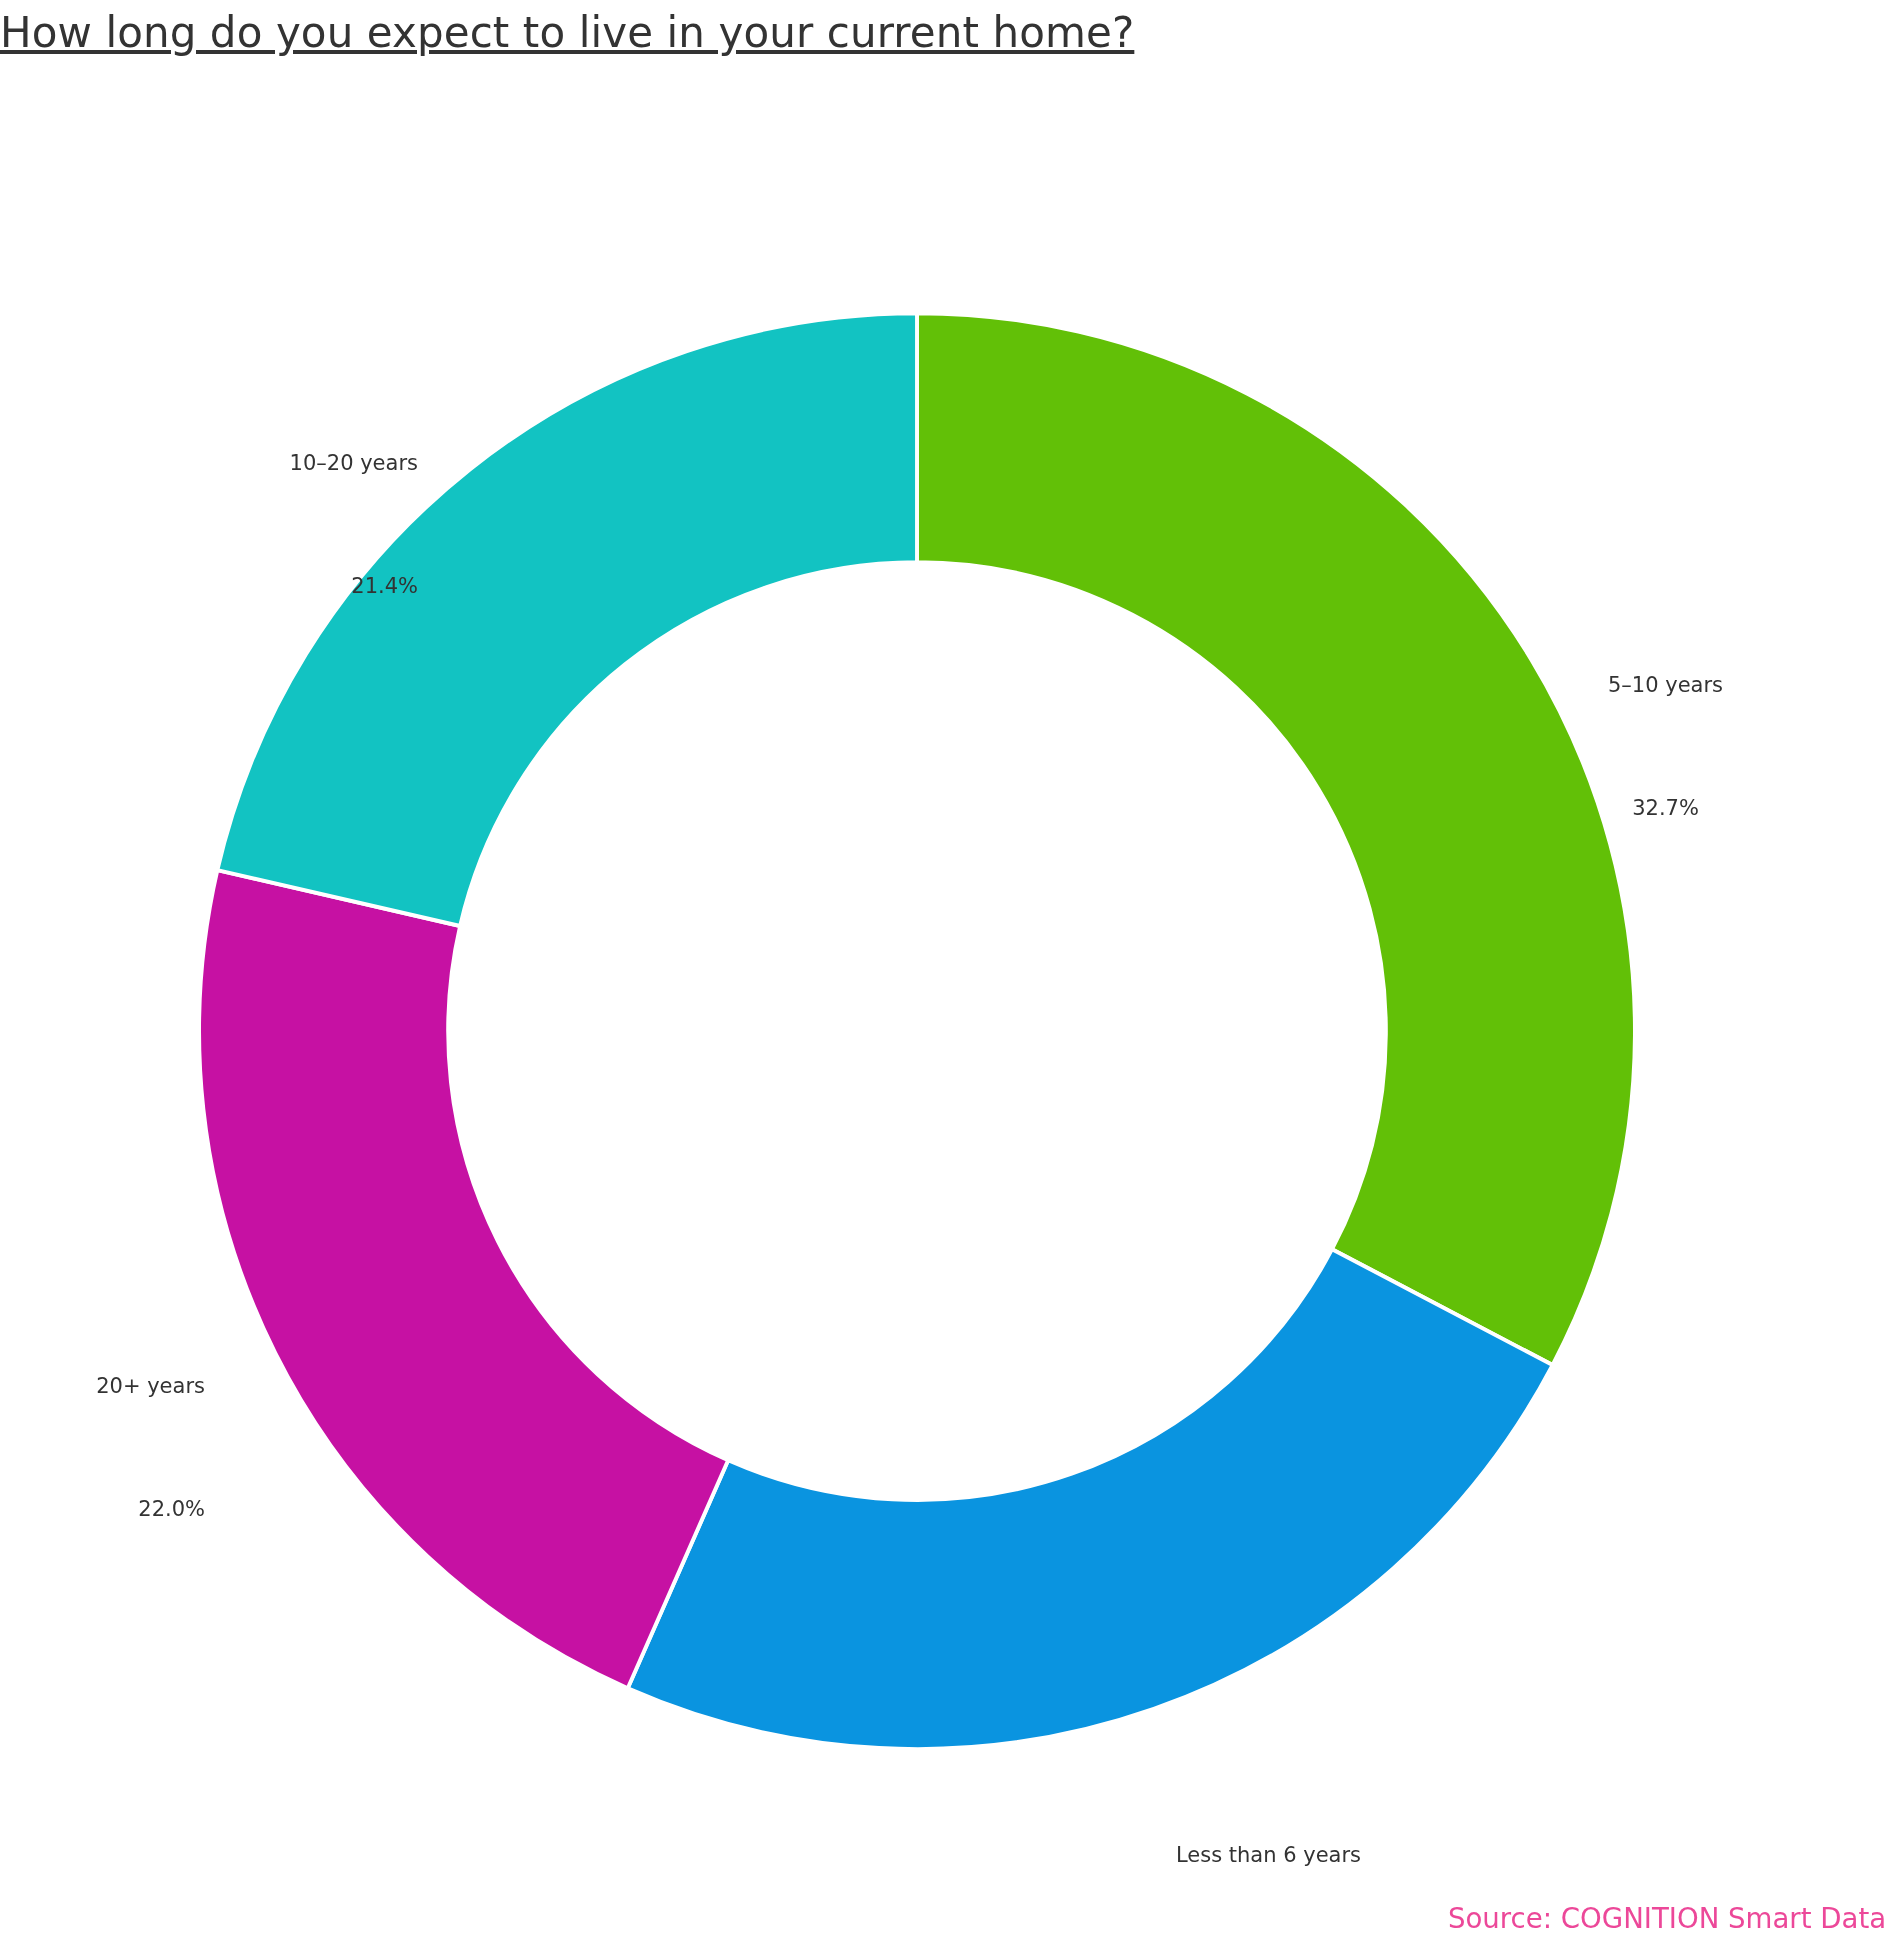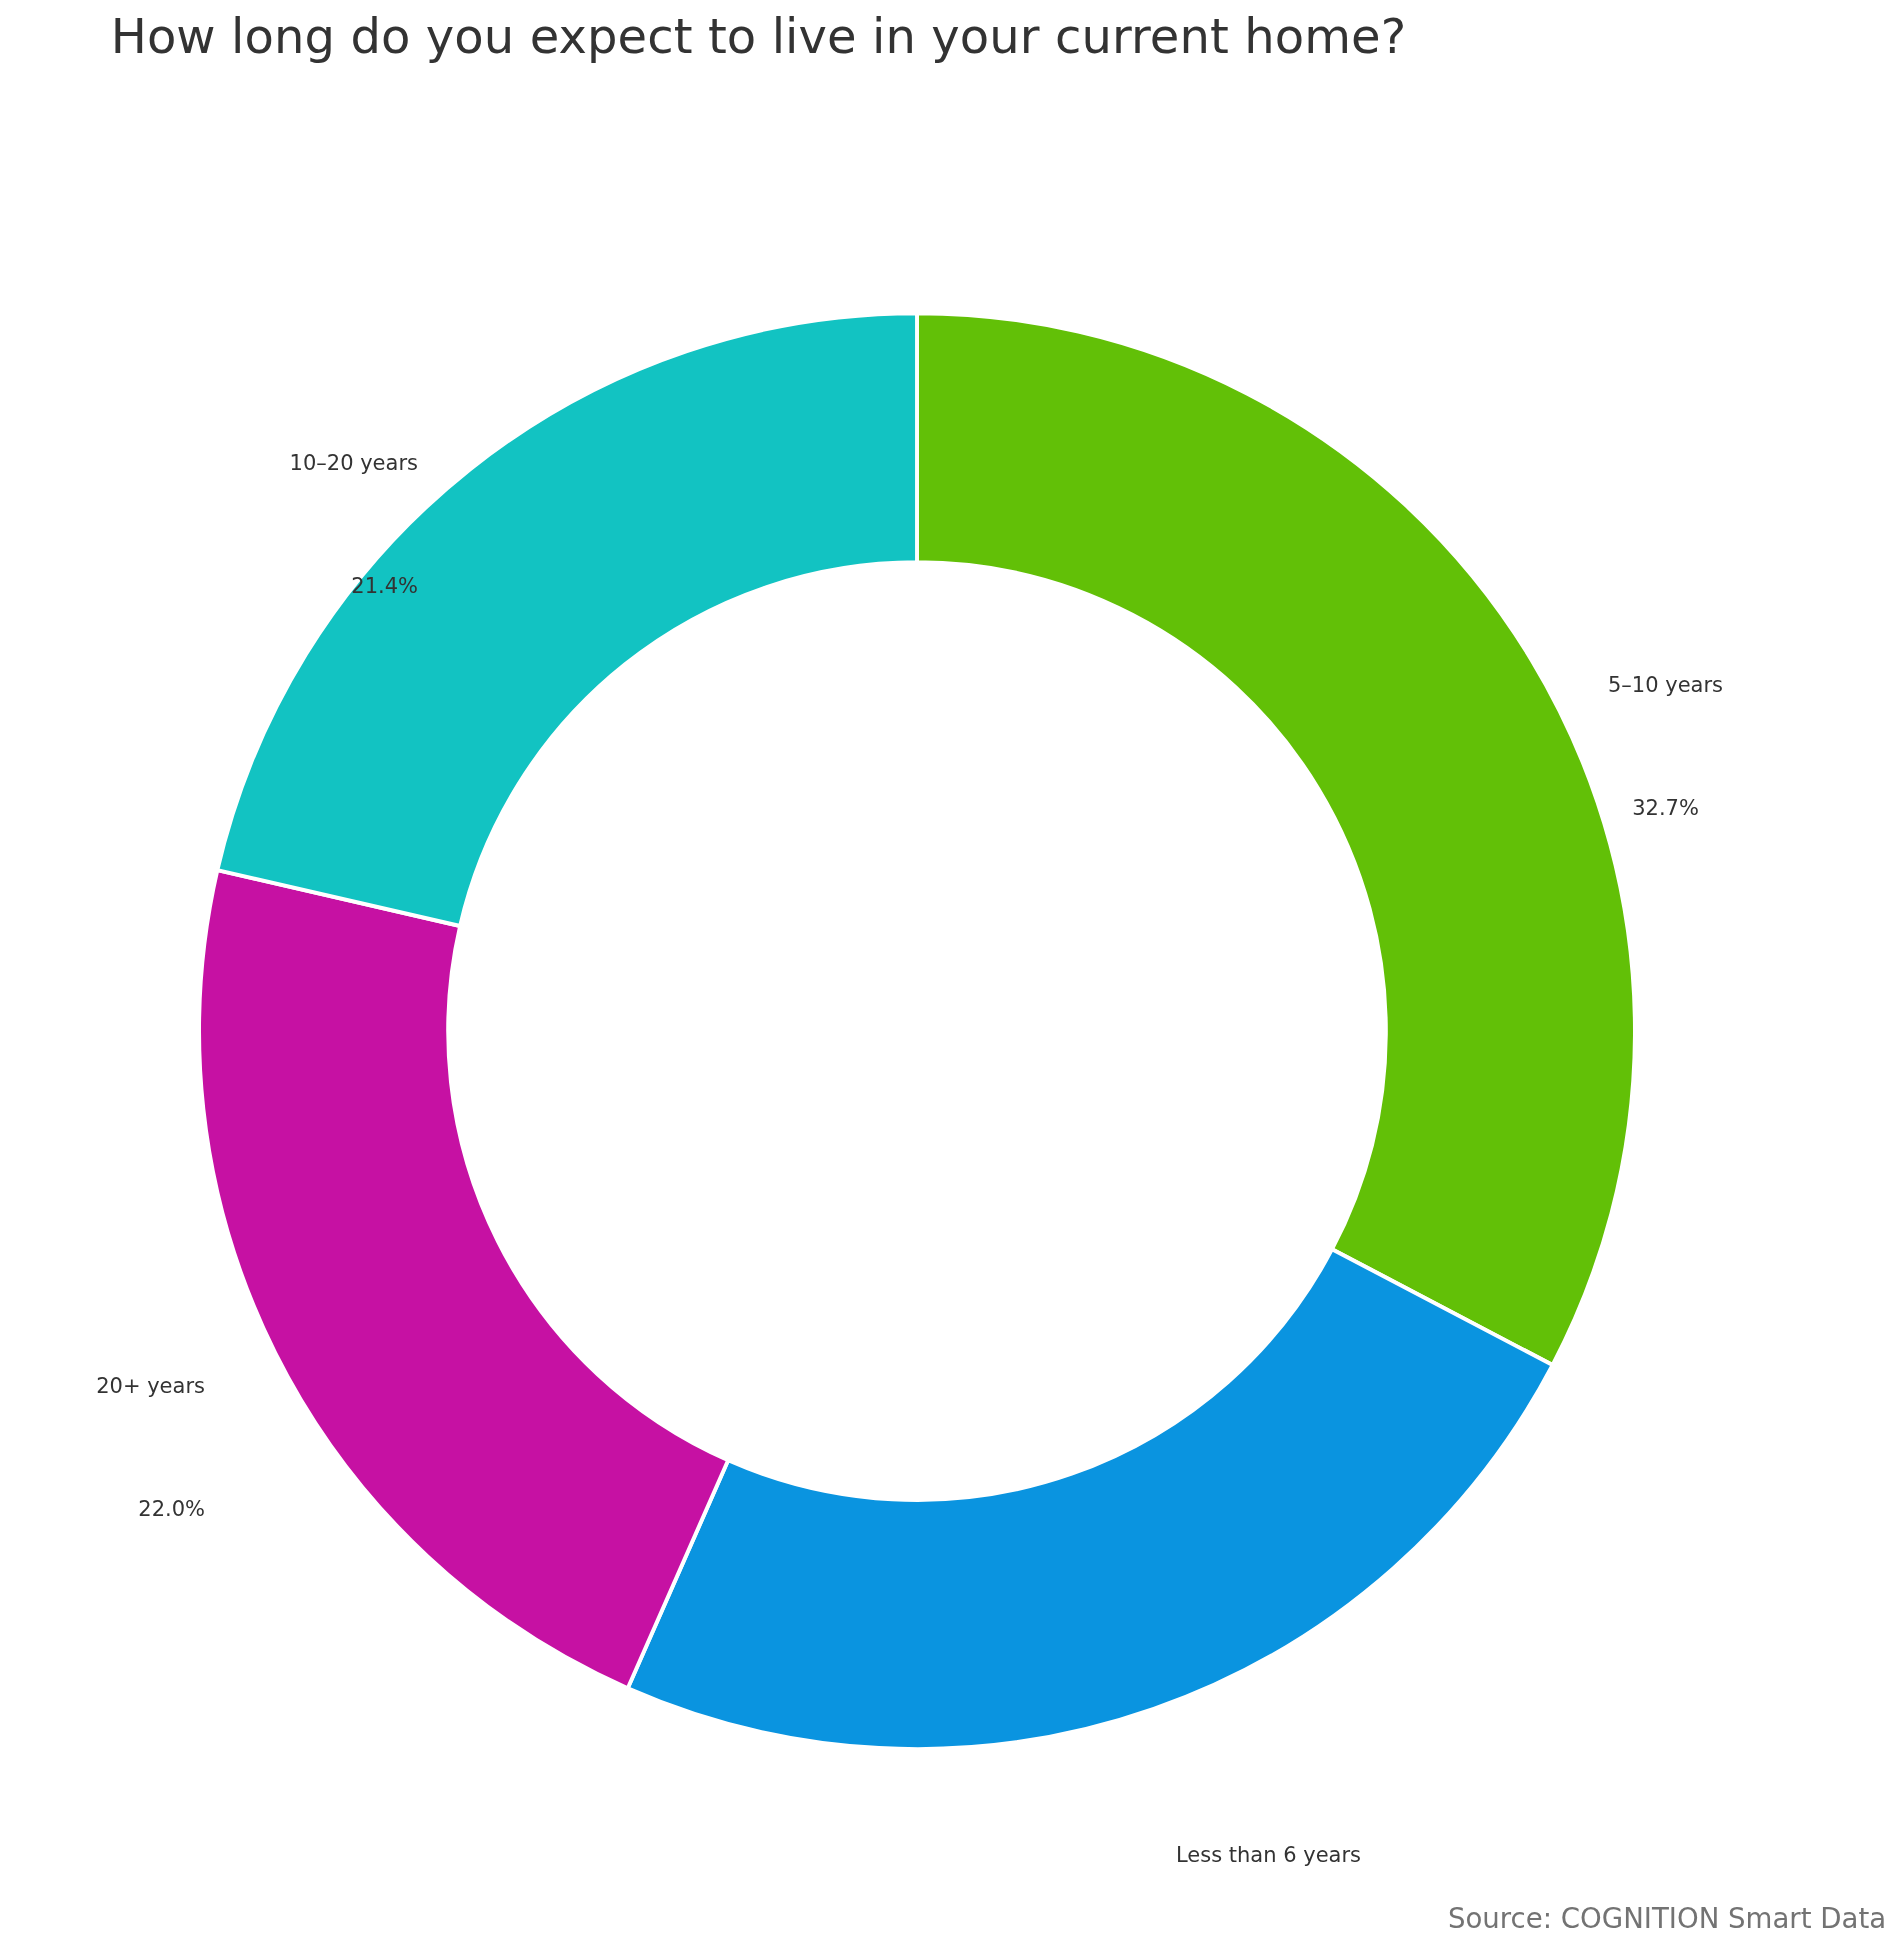--- a/index.html
+++ b/index.html
@@ -12,26 +12,26 @@
     height: 1949px;
     position: relative;
     font-family: "DejaVu Sans", "Liberation Sans", sans-serif;
     overflow: hidden;
   }
   #chart-title {
     position: absolute;
     left: 0;
     top: 7.9px;
     width: 1517px;
-    text-align: center;
-    font-size: 48px;
+    font-size: 42px;
     font-weight: 400;
     color: #333333;
     letter-spacing: 0.1px;
     white-space: nowrap;
+    text-decoration: underline;
   }
   #donut-wrap {
     position: absolute;
     left: 0;
     top: 0;
     width: 1902px;
     height: 1949px;
   }
   #donut-svg {
     position: absolute;
@@ -69,21 +69,21 @@
   #label-less5 {
     left: 1176px;
     top: 1753px;
     text-align: left;
   }
   #source-note {
     position: absolute;
     right: 15.8px;
     bottom: 13.8px;
     font-size: 27.6px;
-    color: #737373;
+    color: #ec4899;
     white-space: nowrap;
   }
 </style>
 </head>
 <body>
 
 <div id="chart-title">How long do you expect to live in your current home?</div>
 
 <div id="donut-wrap">
   <svg id="donut-svg" width="1902" height="1949" viewBox="0 0 1931 1979">

